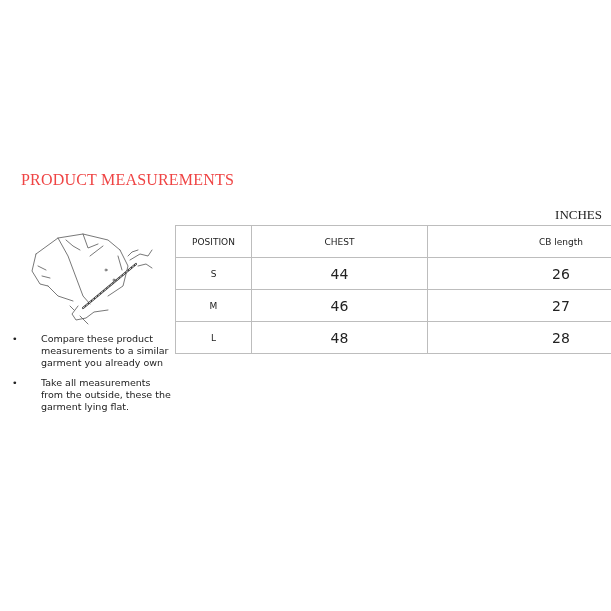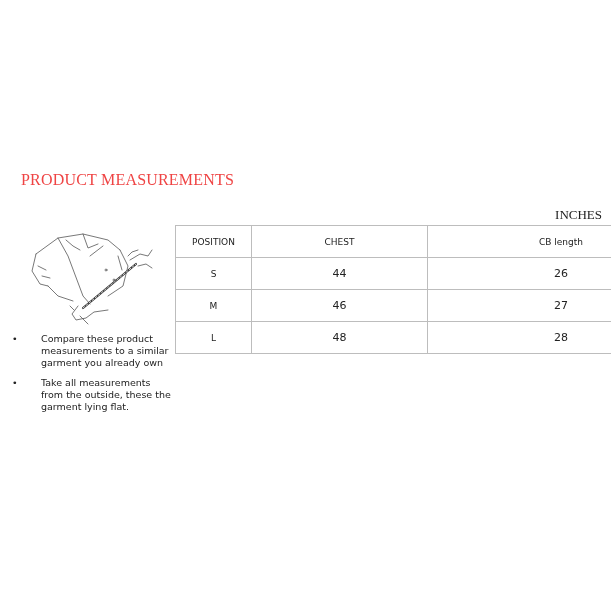--- a/index.html
+++ b/index.html
@@ -8,21 +8,21 @@
   .units { position:absolute; right:9px; top:207px; font-family:"Liberation Serif", serif; font-size:13px; color:#222; }
   .illus { position:absolute; left:28px; top:226px; width:125px; height:100px; }
   .notes { position:absolute; left:12px; top:333px; width:160px; font-size:9.5px; line-height:12px; color:#222; }
   .note { display:flex; margin-bottom:8px; }
   .note .bullet { width:9px; flex:none; }
   .note .text { flex:1;margin-left:20px; }
   table.sizes { position:absolute; left:175px; top:225px; border-collapse:collapse; width:520px;padding-left:48px; }
   table.sizes td, table.sizes th { border:1px solid #bdbdbd; text-align:center; font-weight:normal; height:31px; padding:0; }
   table.sizes th { font-size:9px; color:#222; }
   table.sizes td.pos { font-size:9px; color:#222; width:75px; }
-  table.sizes td.val { font-size:11px; color:#222; }
+  table.sizes td.val { font-size:14px; color:#222; }
   table.sizes th.poscol { width:75px; }
   table.sizes th.chest { width:175px; }
 </style>
 </head>
 <body>
 
 <div class="title">PRODUCT MEASUREMENTS</div>
 <div class="units">INCHES</div>
 
 <svg class="illus" viewBox="0 0 125 100" fill="none" stroke="#555" stroke-width="0.8" stroke-linecap="round">

